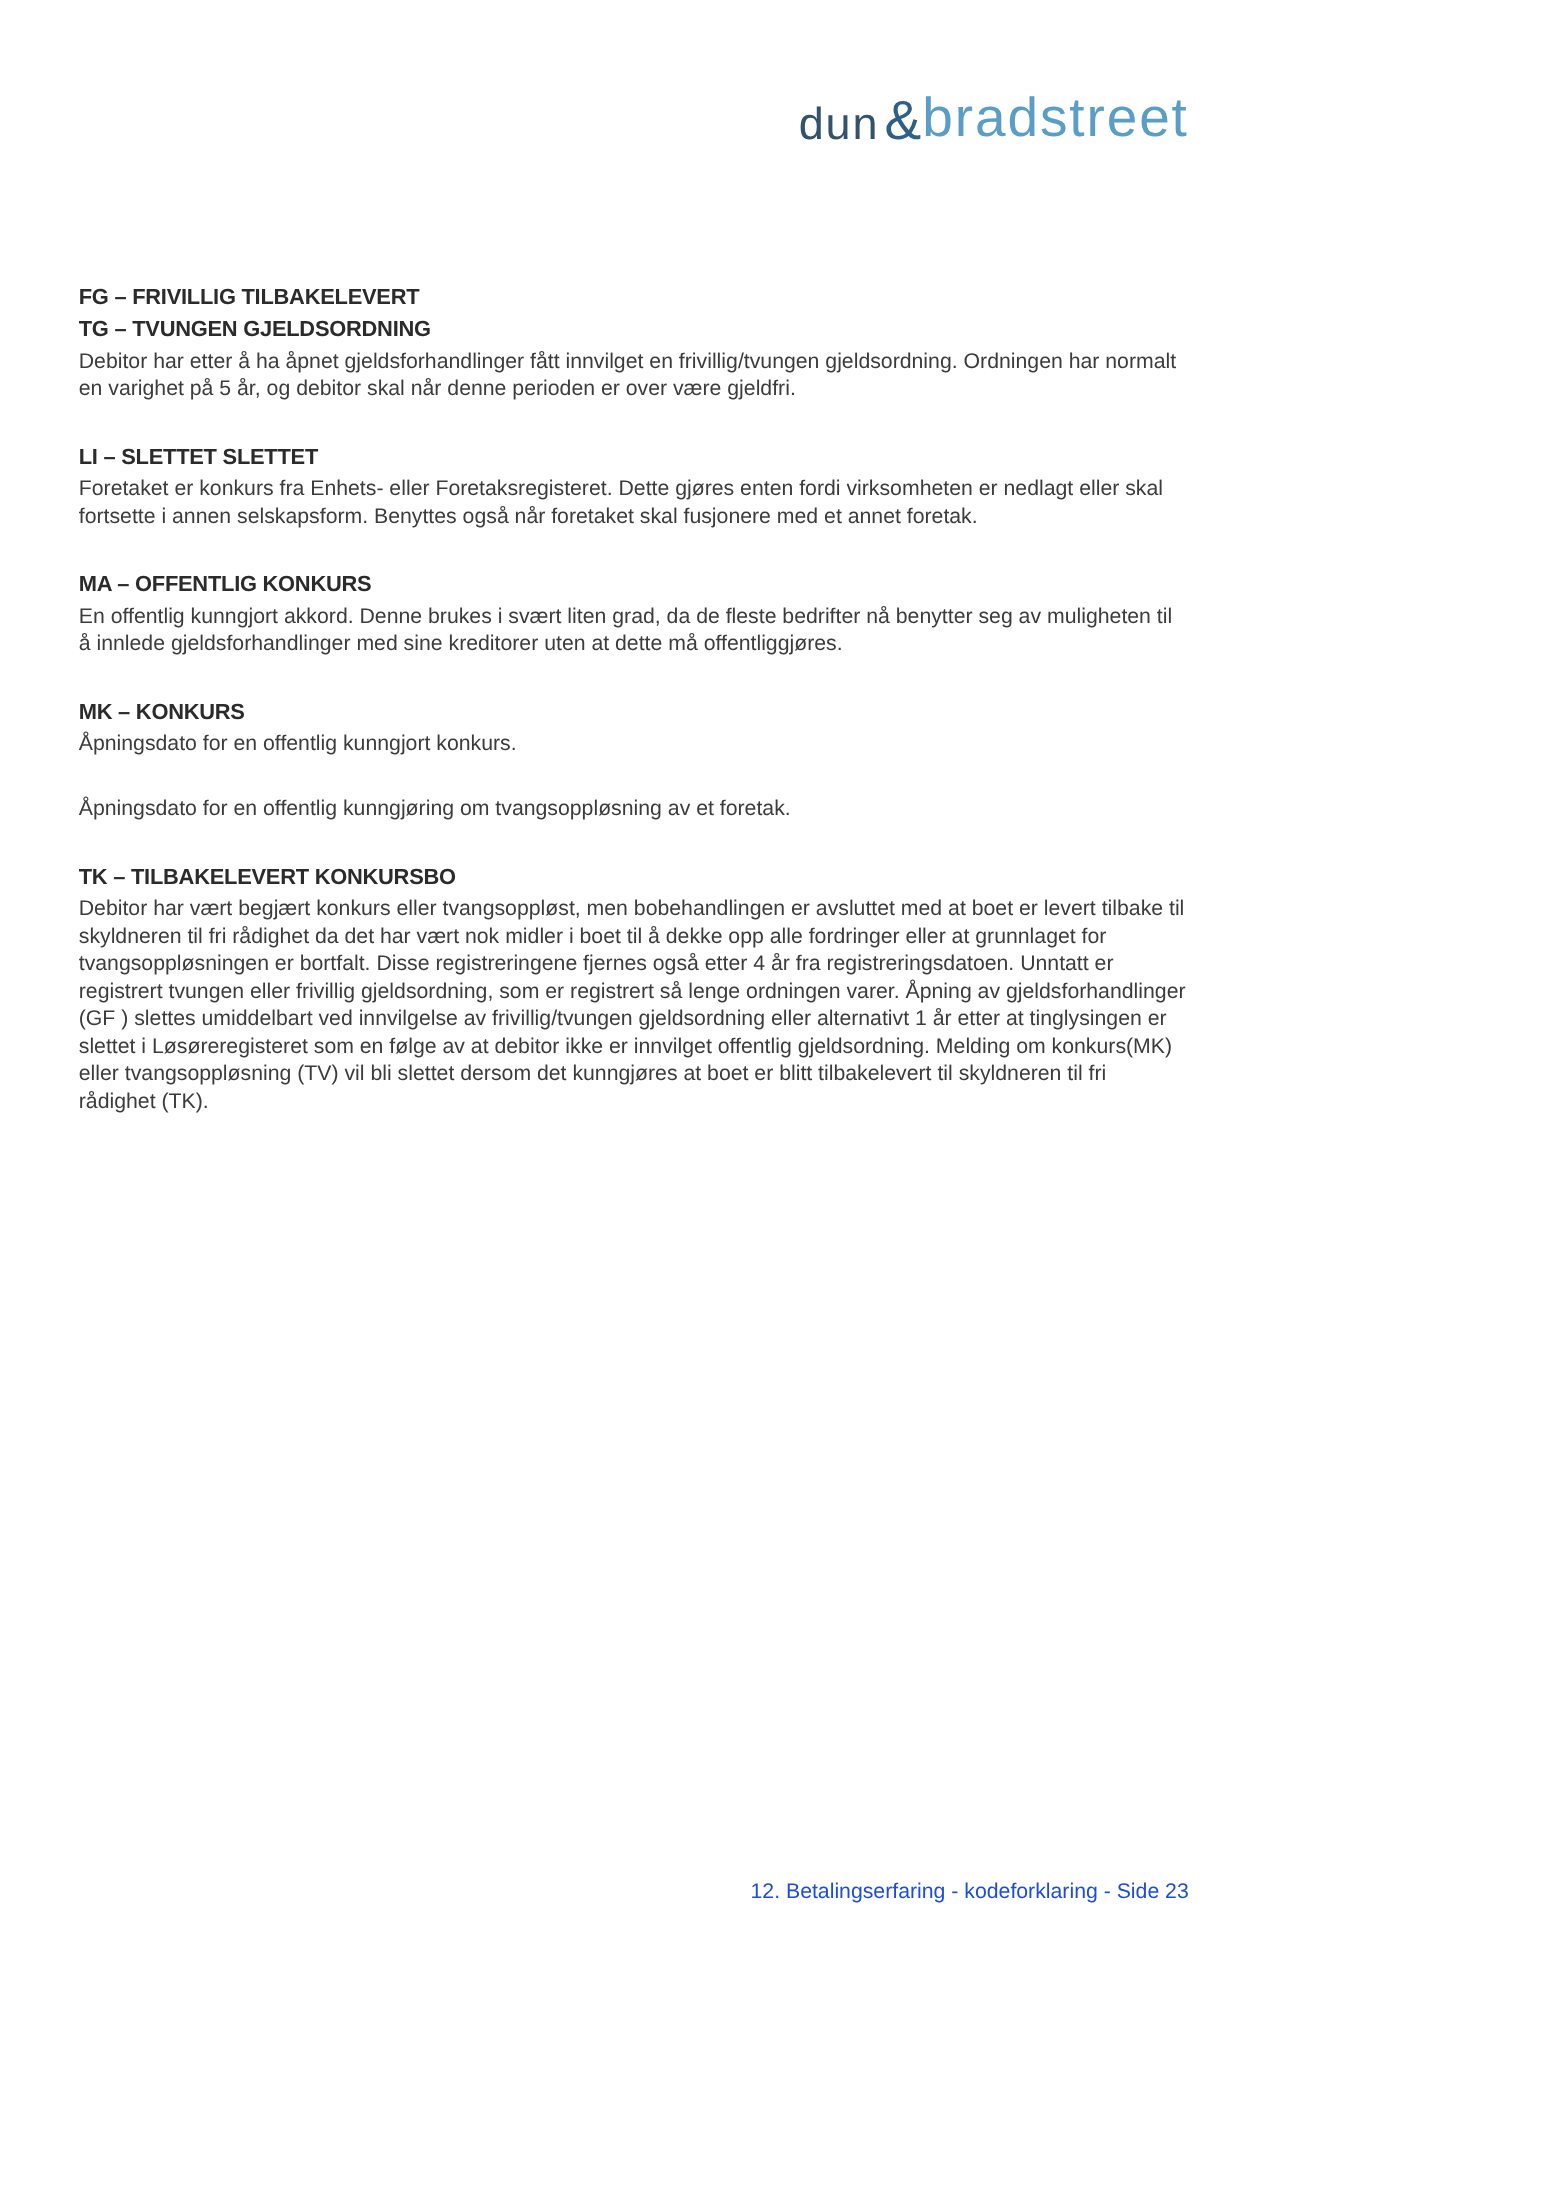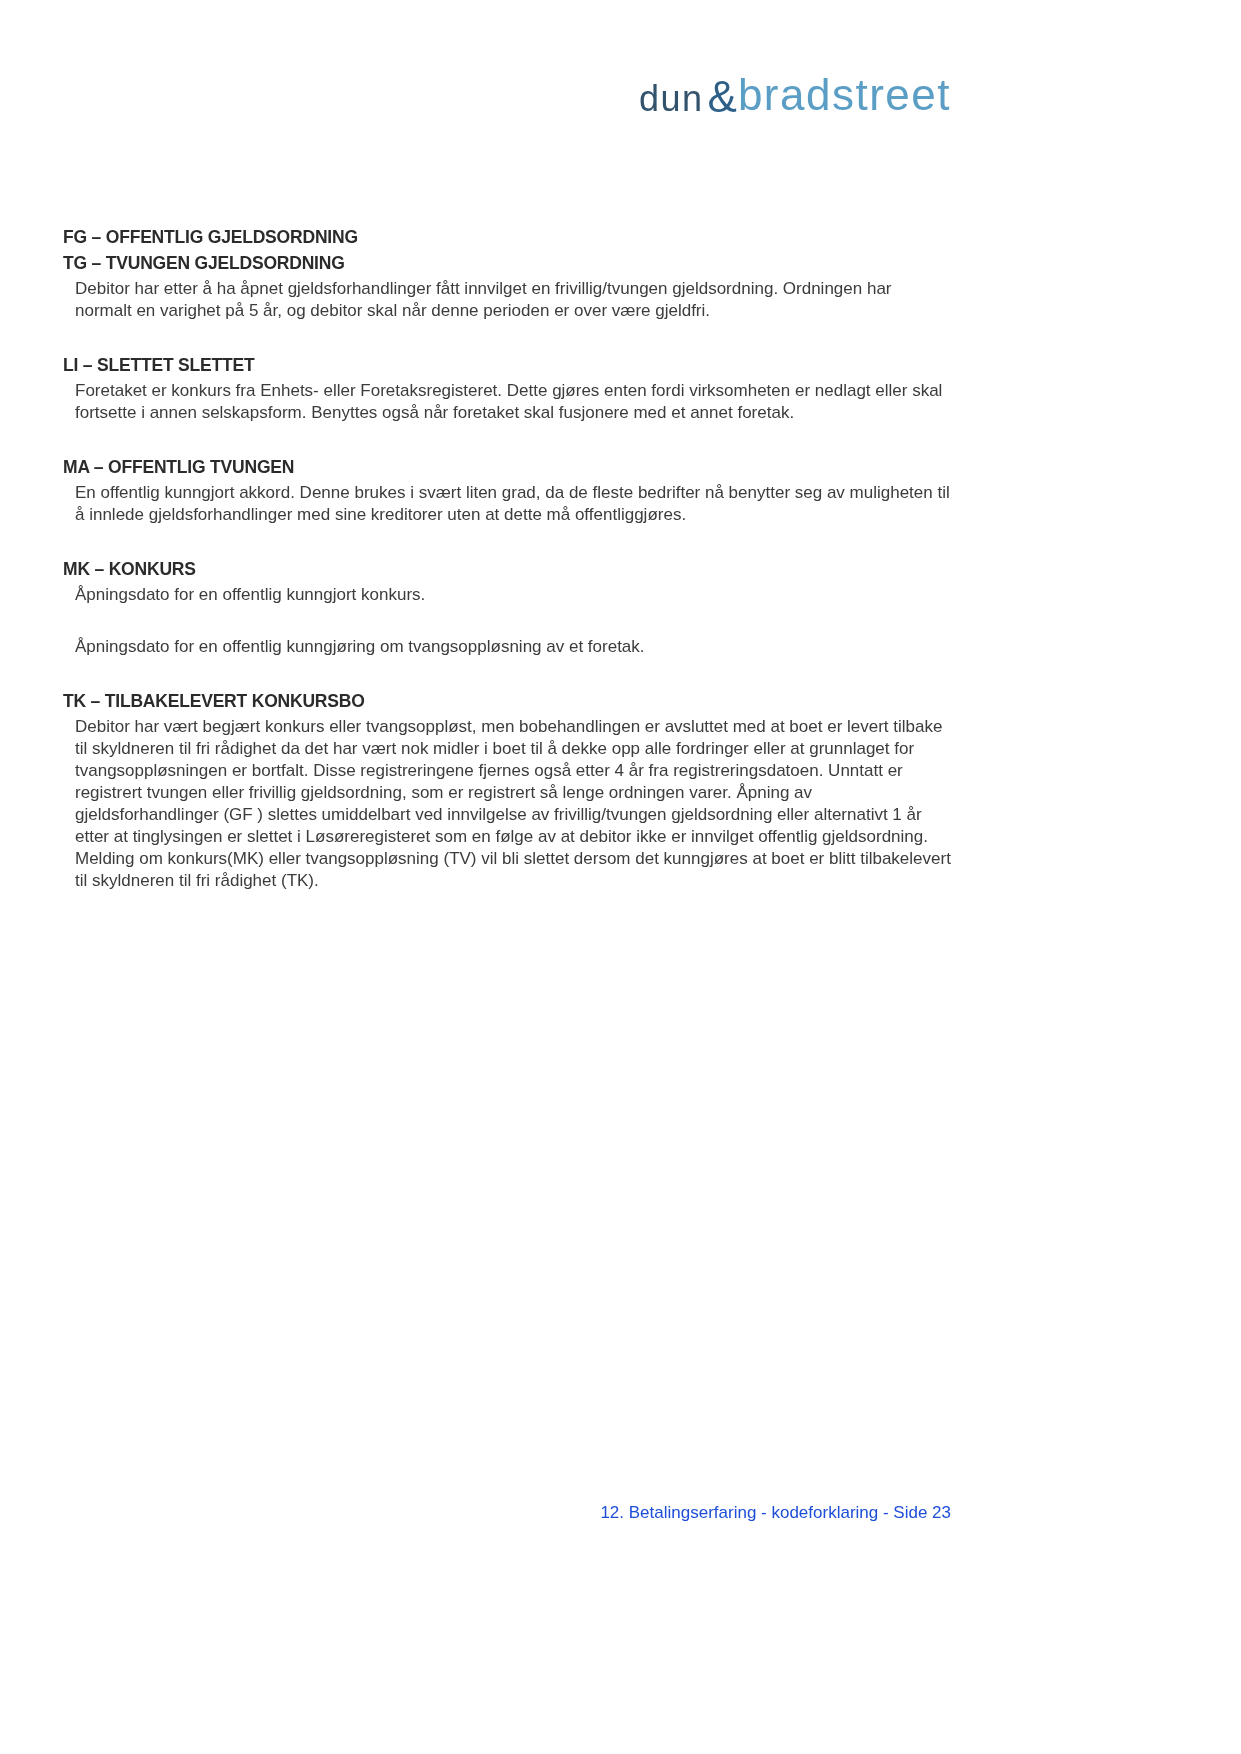--- a/index.html
+++ b/index.html
@@ -65,21 +65,21 @@
   }
   .code-section h2 {
     margin: 0;
     font-size: 17.5px;
     line-height: 26px;
     font-weight: 700;
     color: #2b2b2b;
     letter-spacing: -0.2px;
   }
   .code-section p {
-    margin: 2px 0 0 12px;
+    margin: 2px 0 0 0;
     font-size: 17px;
     line-height: 22px;
     color: #3c3c3c;
   }
 
   
   .page-footer {
     position: absolute;
     top: 1502px;
     right: 290px;
@@ -96,32 +96,32 @@
 
   <header class="logo">
     <span class="logo-dun">dun</span>
     <span class="logo-amp">&amp;</span>
     <span class="logo-brad">bradstreet</span>
   </header>
 
   <main class="content">
 
     <section class="code-section">
-      <h2>FG – OFFENTLIG GJELDSORDNING</h2>
+      <h2>FG – FRIVILLIG TILBAKELEVERT</h2>
       <h2>TG – TVUNGEN GJELDSORDNING</h2>
       <p>Debitor har etter å ha åpnet gjeldsforhandlinger fått innvilget en frivillig/tvungen gjeldsordning. Ordningen har normalt en varighet på 5 år, og debitor skal når denne perioden er over være gjeldfri.</p>
     </section>
 
     <section class="code-section">
       <h2>LI – SLETTET SLETTET</h2>
       <p>Foretaket er konkurs fra Enhets- eller Foretaksregisteret. Dette gjøres enten fordi virksomheten er nedlagt eller skal fortsette i annen selskapsform. Benyttes også når foretaket skal fusjonere med et annet foretak.</p>
     </section>
 
     <section class="code-section">
-      <h2>MA – OFFENTLIG TVUNGEN</h2>
+      <h2>MA – OFFENTLIG KONKURS</h2>
       <p>En offentlig kunngjort akkord. Denne brukes i svært liten grad, da de fleste bedrifter nå benytter seg av muligheten til å innlede gjeldsforhandlinger med sine kreditorer uten at dette må offentliggjøres.</p>
     </section>
 
     <section class="code-section">
       <h2>MK – KONKURS</h2>
       <p>Åpningsdato for en offentlig kunngjort konkurs.</p>
     </section>
 
     <section class="code-section">
       <p>Åpningsdato for en offentlig kunngjøring om tvangsoppløsning av et foretak.</p>

